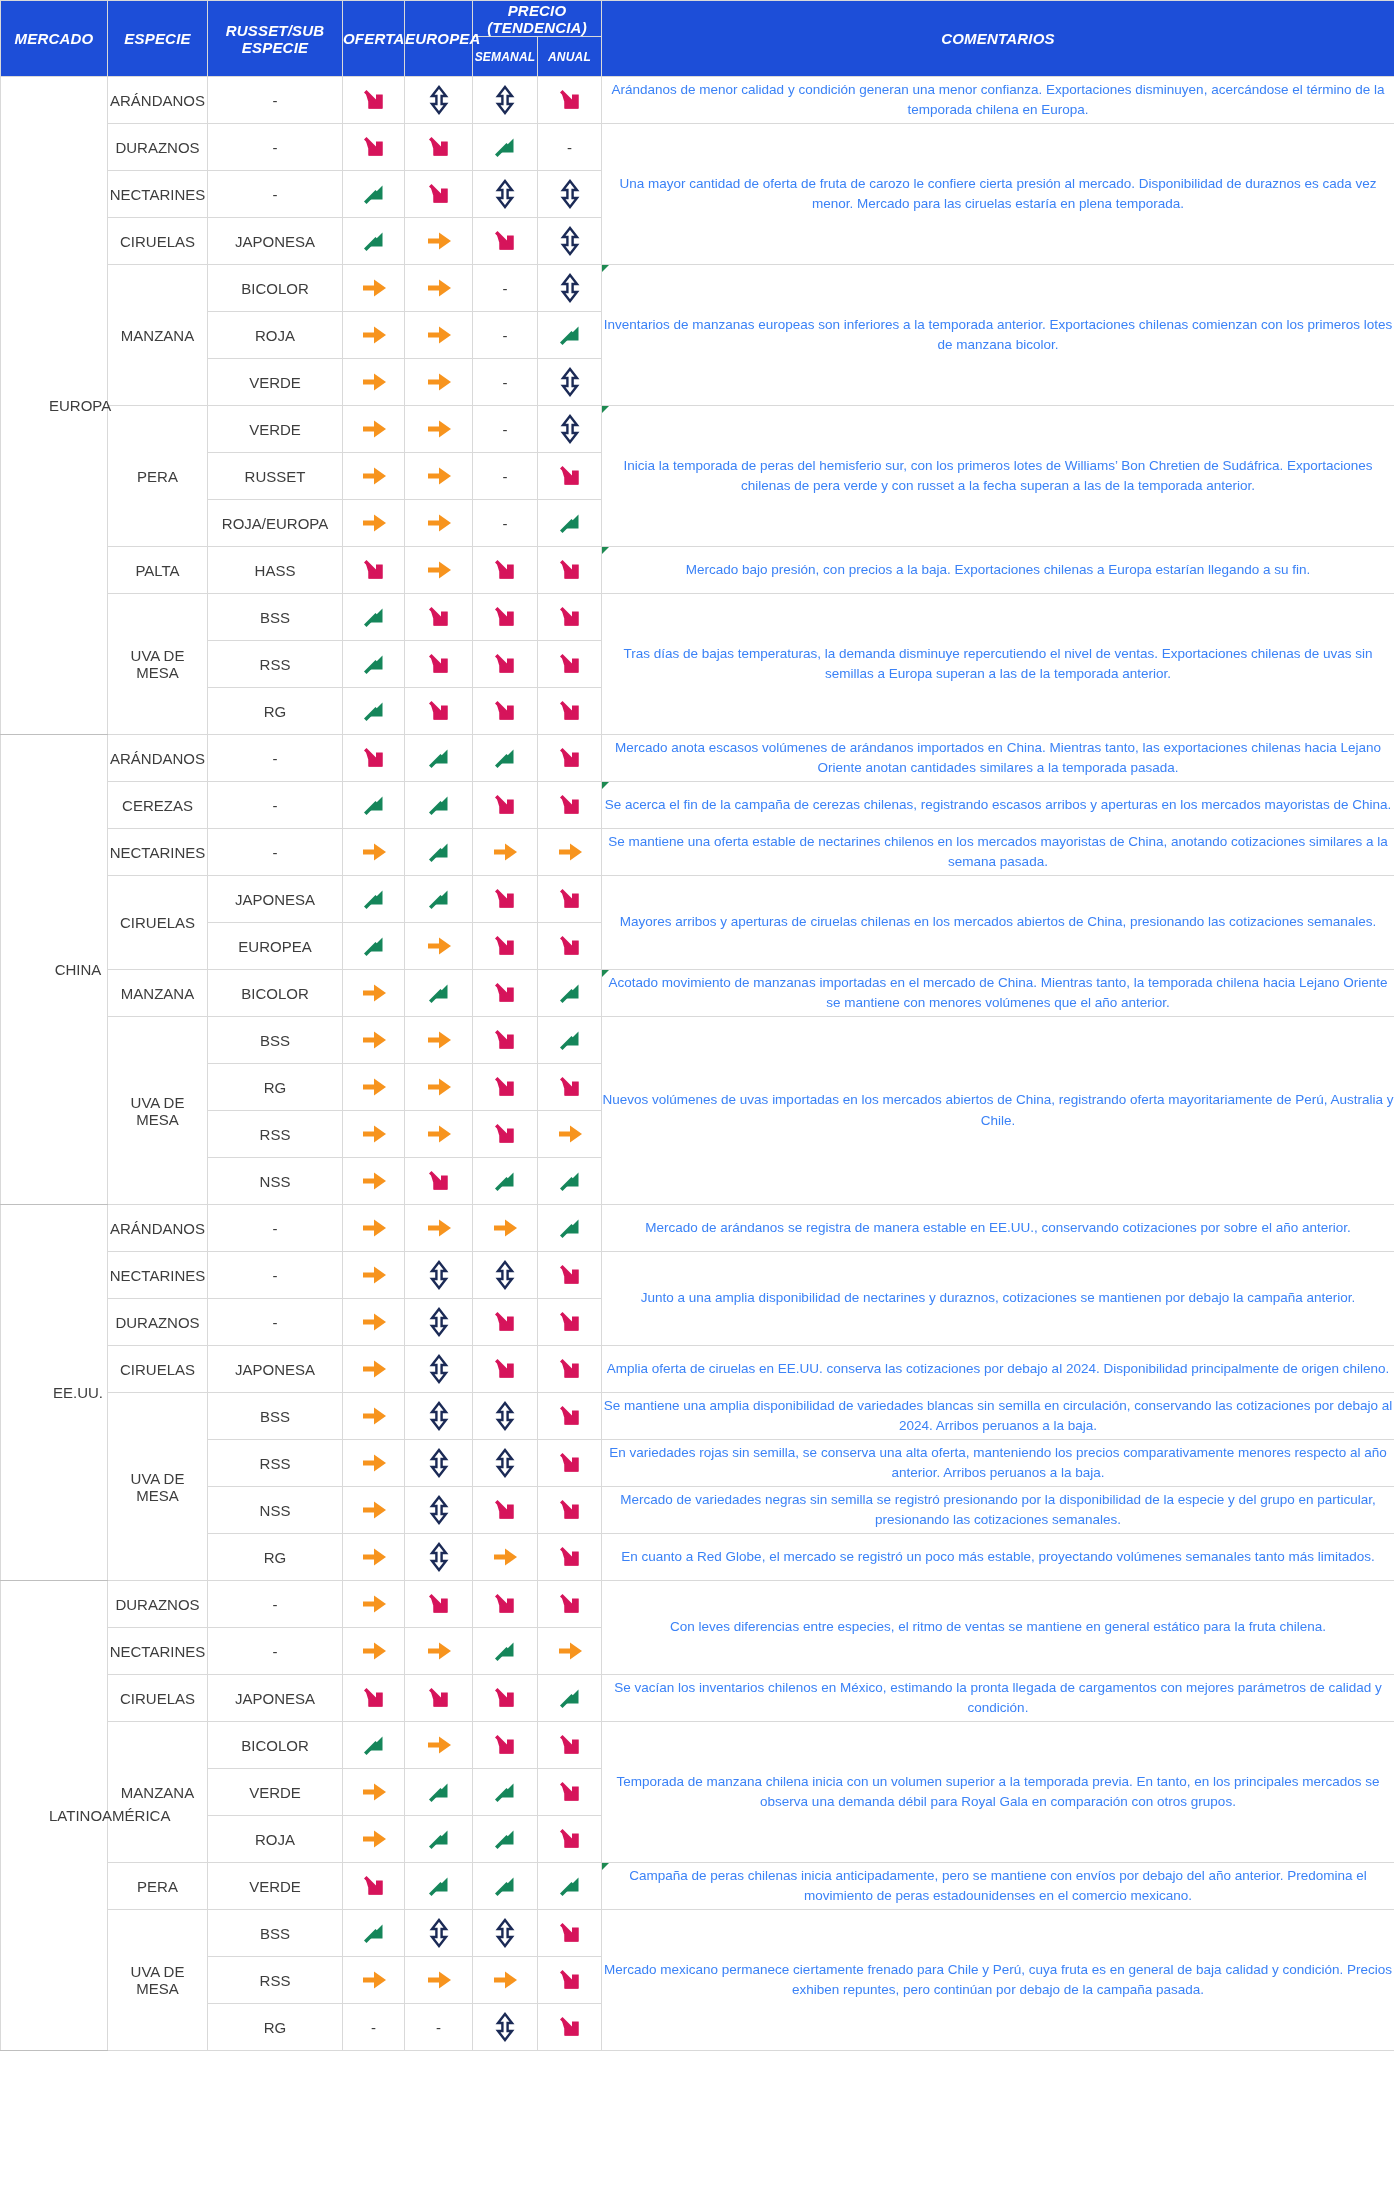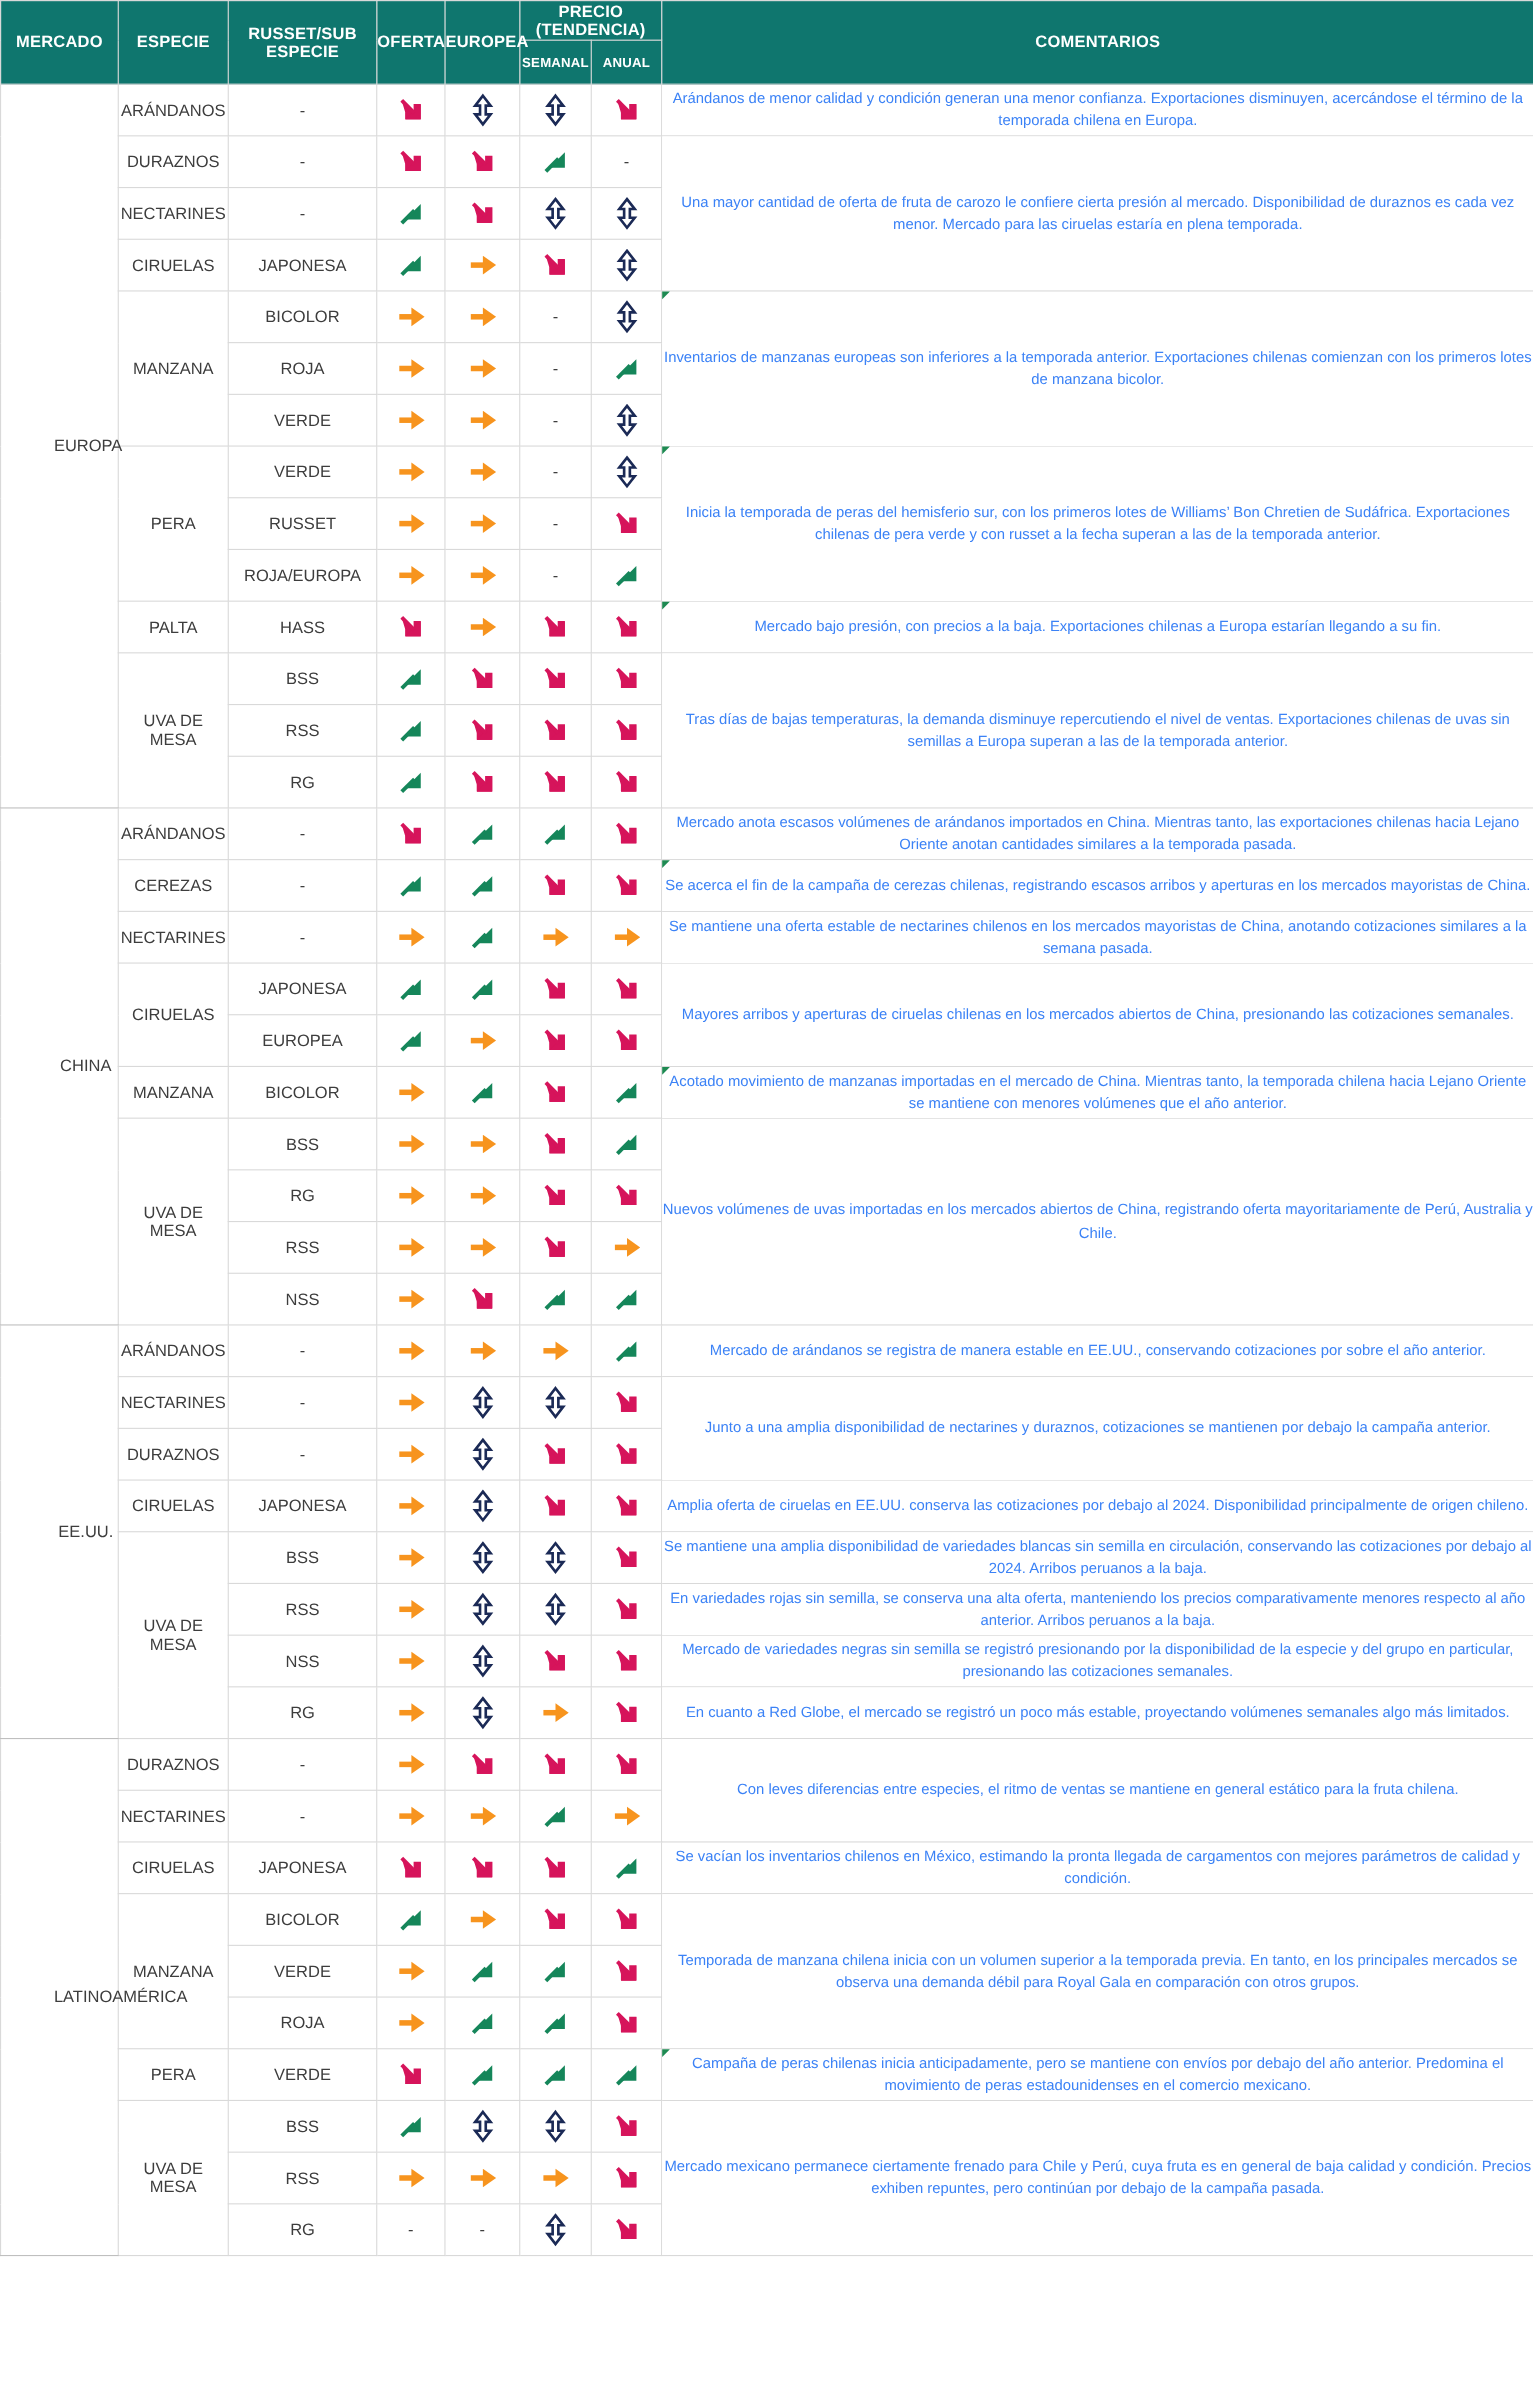--- a/index.html
+++ b/index.html
@@ -20,27 +20,28 @@
     table-layout: fixed;
   }
   table.matrix th, table.matrix td {
     border: 1px solid #d9d9d9;
     padding: 0;
     vertical-align: middle;
     text-align: center;
   }
   
   thead th {
-    background: #0f766e;
+    background: #1d4ed8;
     color: #ffffff;
     font-weight: bold;
     font-size: 15px;
     letter-spacing: .2px;
     border: 1px solid #ffffff;
     padding: 6px 4px;
+    font-style: italic;
   }
   thead th.hmain { height: 72px; }
   thead th.hprecio { height: 36px; font-size: 15px; }
   thead th.hsub { height: 40px; font-size: 12px; }
   
   tbody td {
     font-size: 15px;
     color: #3d3d3d;
     height: 47px;
     background: #ffffff;
@@ -802,21 +803,21 @@
           <td class="arrowcell colgrp-sep"><span class="arrow"><svg viewBox="0 0 34 34">
                 <rect x="6" y="14.5" width="14" height="5" fill="#f7941e"></rect>
                 <path d="M17 8.5 L29 17 L17 25.5 Z" fill="#f7941e"></path>
               </svg></span></td>
           <td class="arrowcell"><span class="arrow"><svg viewBox="0 0 34 34">
                 <path d="M8 8 L19 19 L19 11.5 L25.5 11.5 L25.5 25.5 L11.5 25.5 L11.5 19 L19 19 Z" fill="#d6145b"></path>
                 <path d="M8 8 L19.5 19.5 L25.5 25.5 L11.5 25.5 L11.5 19.5 Z" fill="#d6145b"></path>
                 <path d="M25.5 11.5 L25.5 25.5 L11.5 25.5 Z" fill="#d6145b"></path>
                 <path d="M7 9.5 L9.5 7 L21 18.5 L18.5 21 Z" fill="#d6145b"></path>
               </svg></span></td>
-          <td class="comment" rowspan="1"><span>En cuanto a Red Globe, el mercado se registró un poco más estable, proyectando volúmenes semanales algo más limitados.</span></td>
+          <td class="comment" rowspan="1"><span>En cuanto a Red Globe, el mercado se registró un poco más estable, proyectando volúmenes semanales tanto más limitados.</span></td>
         </tr>
         <tr>
           <td class="market topline botline" rowspan="10">LATINOAMÉRICA</td>
           <td class="especie" rowspan="1">DURAZNOS</td>
           <td class="grupo">-</td>
           <td class="arrowcell"><span class="arrow"><svg viewBox="0 0 34 34">
                 <rect x="6" y="14.5" width="14" height="5" fill="#f7941e"></rect>
                 <path d="M17 8.5 L29 17 L17 25.5 Z" fill="#f7941e"></path>
               </svg></span></td>
           <td class="arrowcell"><span class="arrow"><svg viewBox="0 0 34 34">

